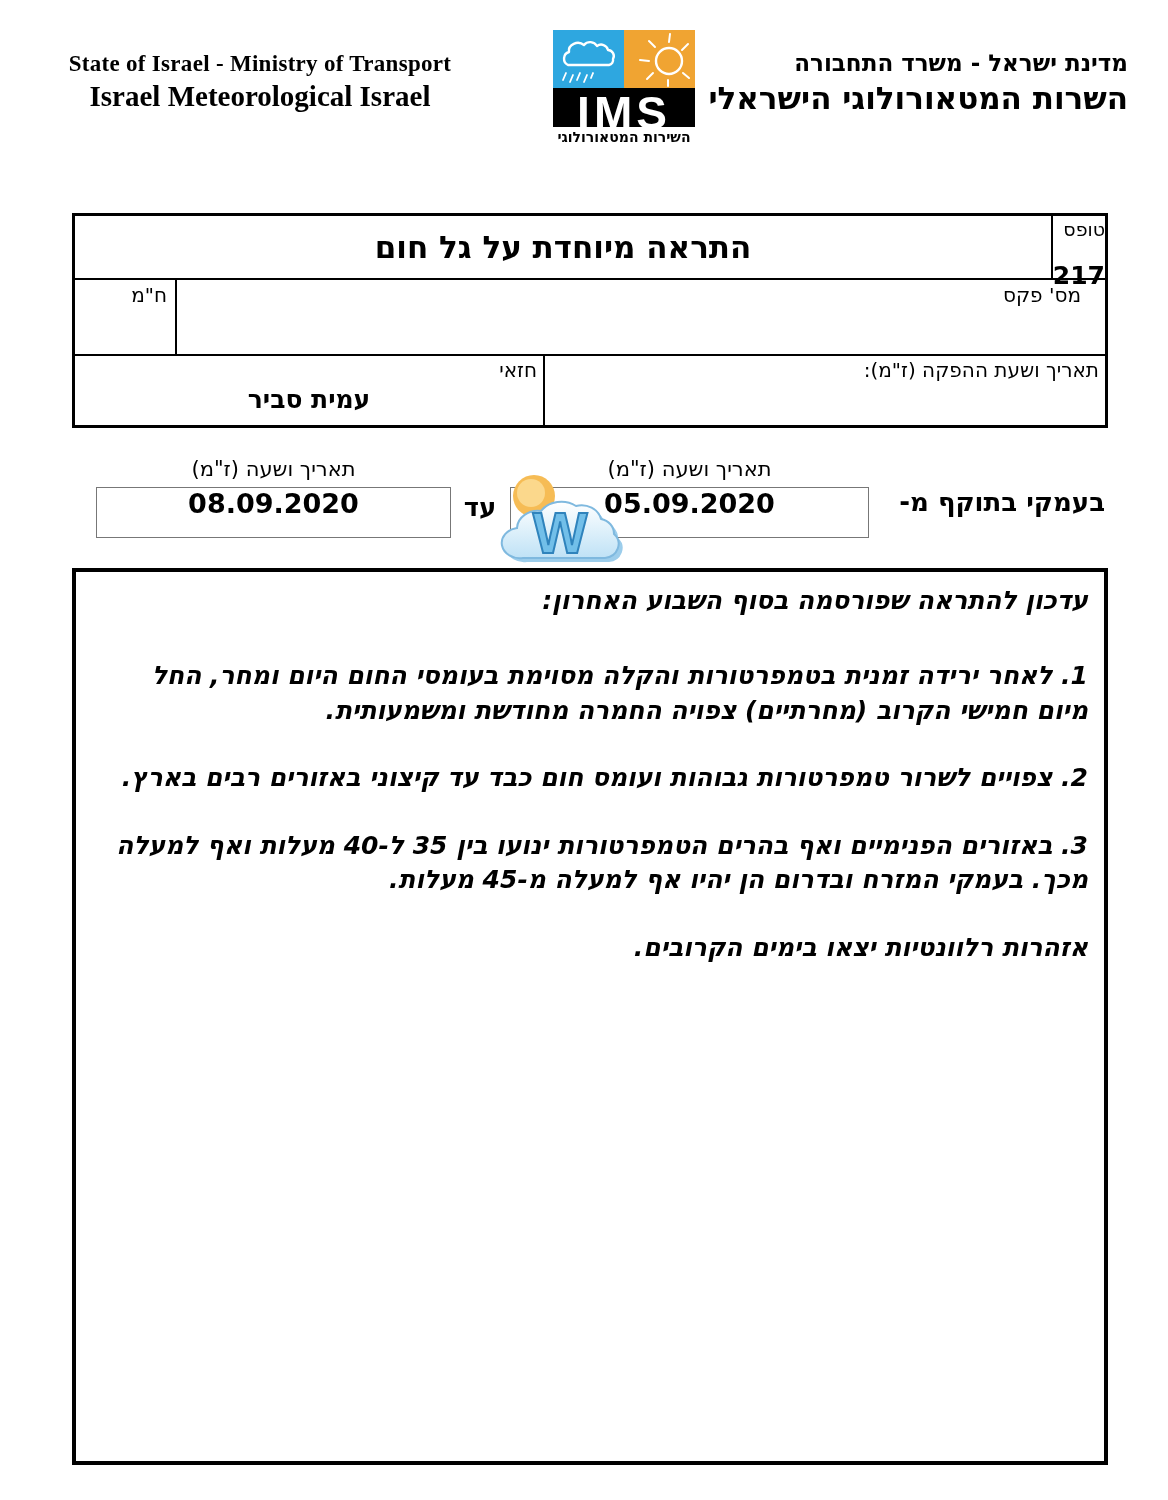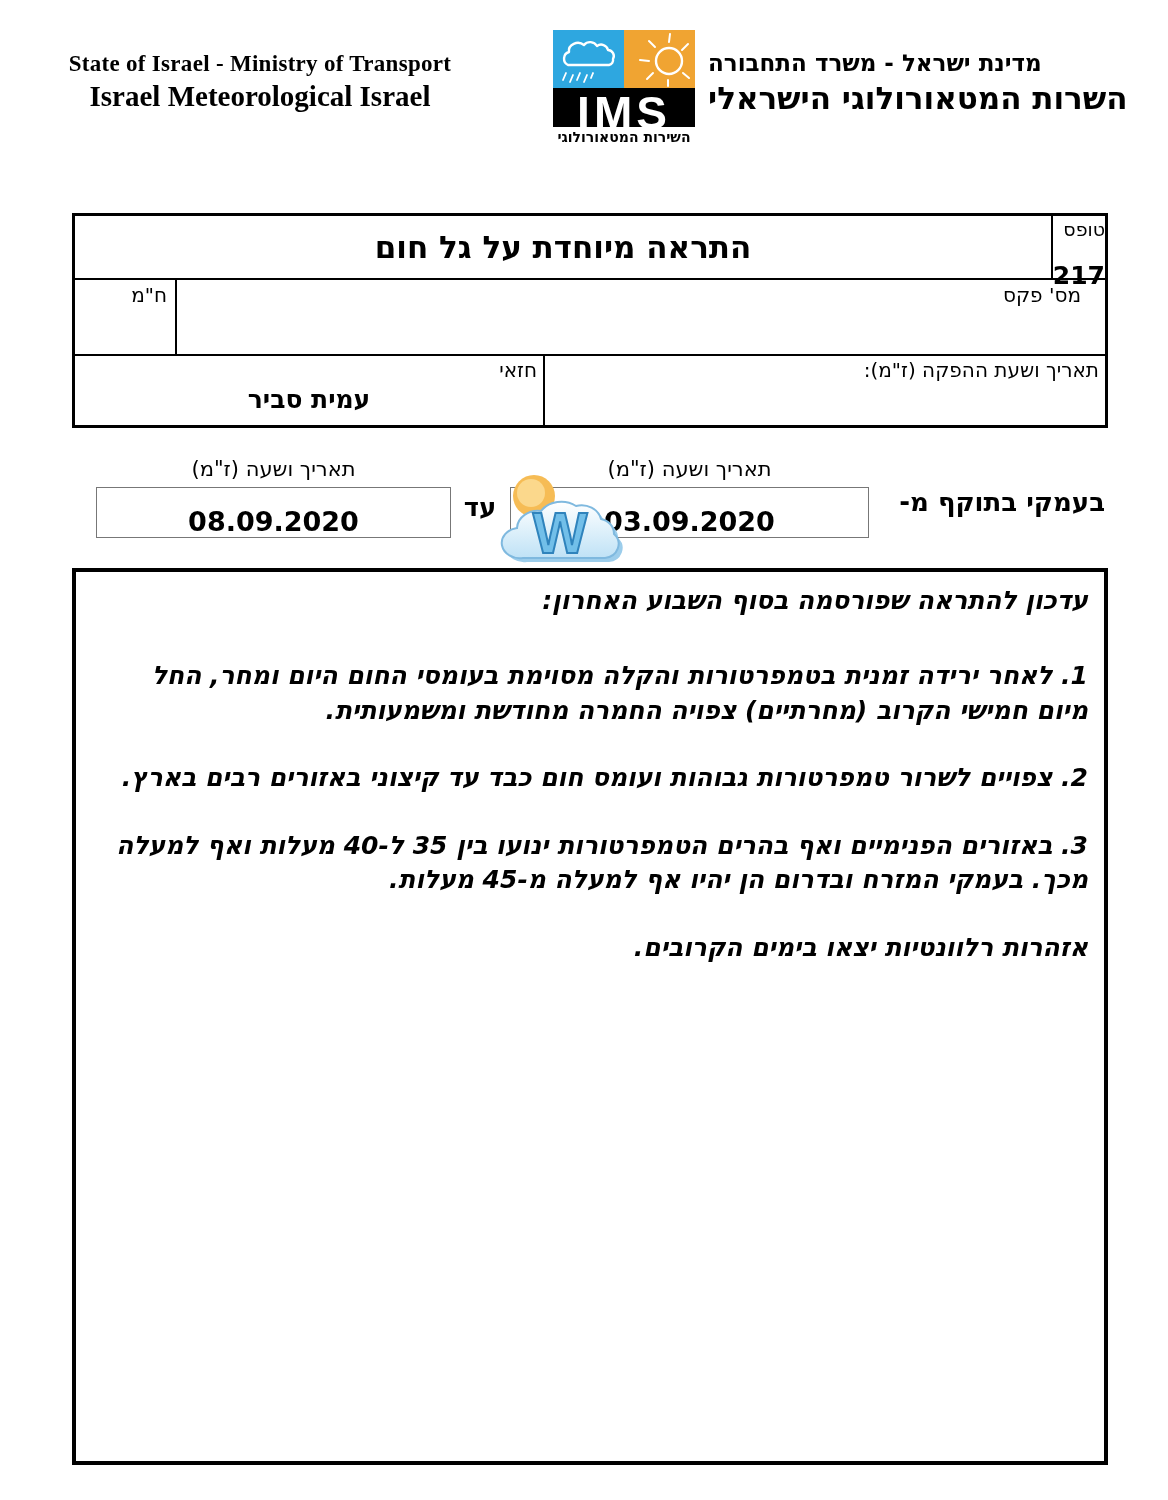--- a/index.html
+++ b/index.html
@@ -6,21 +6,21 @@
   html,body { background:#ffffff; }
   body { font-family:"DejaVu Sans", sans-serif; color:#000; }
   .page { position:relative; width:1168px; height:1500px; background:#fff; margin:0 auto; overflow:hidden; }
 
   
   .hdr-en { position:absolute; left:40px; top:51px; width:440px; text-align:center;
             font-family:"Liberation Serif","DejaVu Serif",serif; font-weight:bold; }
   .hdr-en .en1 { font-size:23px; letter-spacing:.3px; }
   .hdr-en .en2 { font-size:29px; margin-top:3px; }
 
-  .hdr-he { position:absolute; right:40px; top:50px; width:420px; text-align:left; direction:rtl; }
+  .hdr-he { position:absolute; right:40px; top:50px; width:420px; text-align:right; direction:rtl; }
   .hdr-he .he1 { font-size:23px; font-weight:bold; }
   .hdr-he .he2 { font-size:31px; font-weight:bold; margin-top:4px; }
 
   .logo { position:absolute; left:553px; top:30px; width:142px; }
   .logo-top { display:flex; height:58px; }
   .logo-blue  { flex:1; background:#2ea7e0; }
   .logo-orange{ flex:1; background:#f0a432; }
   .logo-top svg { display:block; width:100%; height:100%; }
   .logo-black { height:39px; background:#000; color:#fff; text-align:center;
                 font-family:"Liberation Sans",sans-serif; font-weight:bold; font-size:46px;
@@ -46,21 +46,21 @@
   .cell-forecaster { flex:1; padding:2px 6px; }
   .cell-value { text-align:center; font-size:25px; font-weight:bold; margin-top:3px; }
 
   
   .validity { position:absolute; left:0; top:0; width:1168px; height:1500px; pointer-events:none; }
   .v-prefix { position:absolute; right:63px; top:487px; direction:rtl; font-size:26px; font-weight:bold; }
   .v-label { position:absolute; top:457px; direction:rtl; text-align:center; font-size:21px; }
   .v-label-from { left:510px; width:359px; }
   .v-label-to   { left:96px;  width:355px; }
   .v-box { position:absolute; top:487px; height:51px; border:1px solid #777; background:#fff;
-           display:flex; align-items:flex-end; justify-content:center;
+           display:flex; align-items:flex-start; justify-content:center;
            font-size:27px; font-weight:bold; }
   .v-box-from { left:510px; width:359px; }
   .v-box-to   { left:96px;  width:355px; }
   .v-until { position:absolute; left:455px; top:492px; width:50px; text-align:center;
              font-size:26px; font-weight:bold; direction:rtl; }
   .watermark { position:absolute; left:494px; top:466px; width:134px; height:106px; z-index:5; }
   .watermark svg { width:100%; height:100%; }
 
   
   .content-box { position:absolute; left:72px; top:568px; width:1036px; height:897px;
@@ -142,21 +142,21 @@
         <div class="cell-value">עמית סביר</div>
       </div>
     </div>
   </div>
 
   <div class="validity">
     <div class="v-prefix">בעמקי בתוקף מ-</div>
     <div class="v-label v-label-from">תאריך ושעה (ז"מ)</div>
     <div class="v-label v-label-to">תאריך ושעה (ז"מ)</div>
     <div class="v-box v-box-from">
-      <span>03.09.2020</span>
+      <span>05.09.2020</span>
     </div>
     <div class="v-until">עד</div>
     <div class="v-box v-box-to">
       <span>08.09.2020</span>
     </div>
     <div class="watermark">
       <svg viewBox="0 0 134 106">
         <defs>
           <linearGradient id="wmg" x1="0" y1="0" x2="0" y2="1">
             <stop offset="0" stop-color="#ffffff"></stop>

